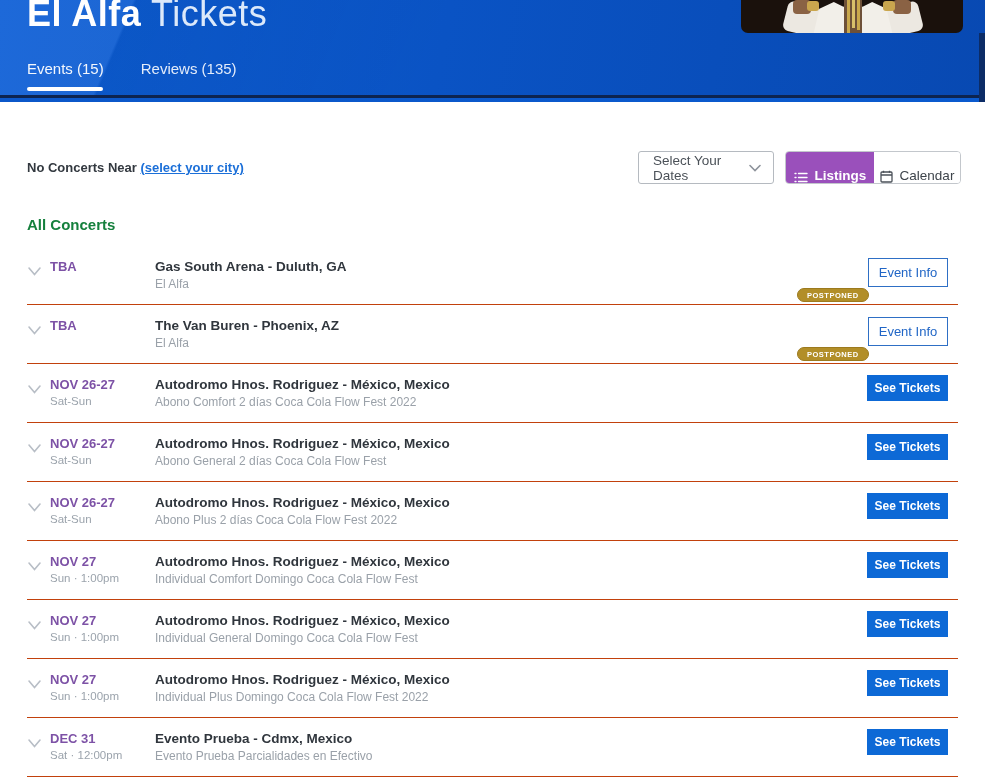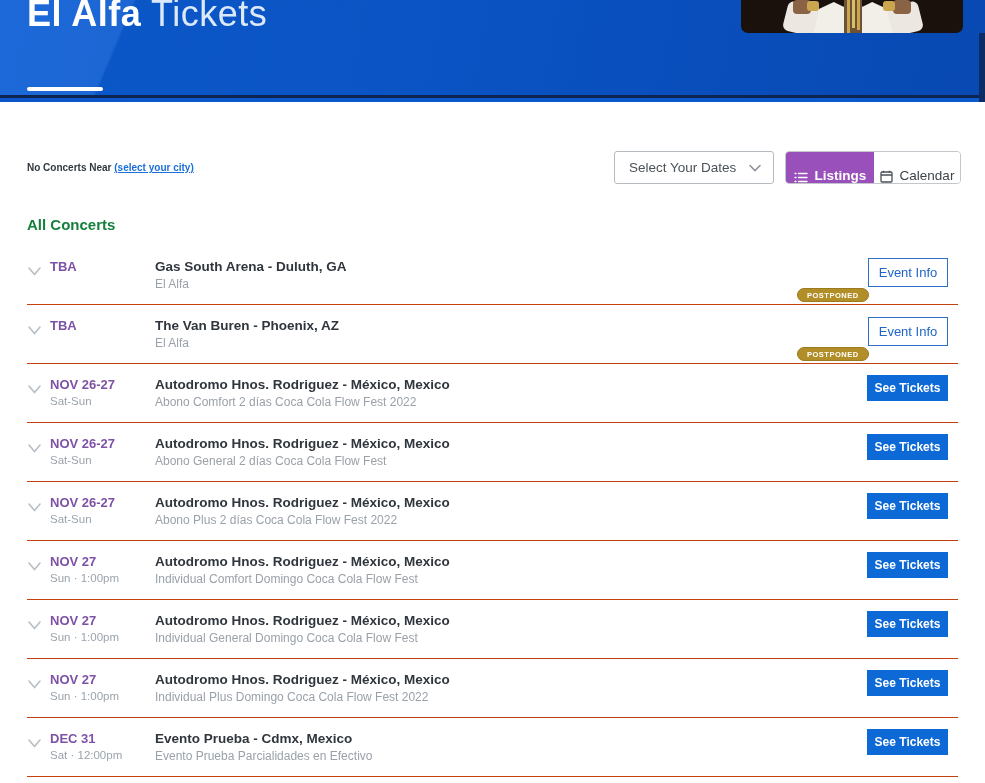--- a/index.html
+++ b/index.html
@@ -75,27 +75,27 @@
   .tab-underline {
     position: absolute; left: 27px; top: 87px; width: 76px; height: 4px;
     background: #ffffff; border-radius: 2px; z-index: 2;
   }
 
   
   .controls-row {
     position: absolute; top: 151px; left: 27px; right: 24px; height: 33px;
     display: flex; justify-content: space-between; align-items: center;
   }
-  .no-concerts { font-size: 10px; font-weight: bold; color: #32383f; }
+  .no-concerts { font-size: 13px; font-weight: bold; color: #32383f; }
   .no-concerts .city-link {
     color: #1b6fd8; text-decoration: underline; cursor: pointer; font-weight: bold;
   }
   .controls-right { display: flex; gap: 11px; align-items: center; height: 33px; }
   .dates-dropdown {
-    width: 160px; height: 33px; border: 1px solid #b5bac0; border-radius: 3px;
+    width: 136px; height: 33px; border: 1px solid #b5bac0; border-radius: 3px;
     background: #fff; display: flex; align-items: center; justify-content: space-between;
     padding: 0 12px 0 14px; font-size: 13.5px; color: #4b5158; cursor: pointer;
   }
   .dd-chevron { color: #8d939b; font-size: 13px; }
   .view-toggle {
     display: flex; height: 33px; border: 1px solid #c3c7cc; border-radius: 4px;
     overflow: hidden; background: #fff;
   }
   .toggle-btn {
     display: flex; align-items: flex-end; justify-content: center; gap: 7px;
@@ -154,20 +154,24 @@
     <div class="ai-chest"></div>
     <div class="ai-chain c1"></div>
     <div class="ai-chain c2"></div>
     <div class="ai-chain c3"></div>
     <div class="ai-fist left"></div>
     <div class="ai-fist right"></div>
     <div class="ai-watch left"></div>
     <div class="ai-watch right"></div>
   </div>
 
+  <div class="tab-bar">
+    <div class="tab">Events (15)</div>
+    <div class="tab dim">Reviews (135)</div>
+  </div>
   <div class="tab-underline"></div>
   <div class="hero-right-shadow"></div>
 </div>
 <div class="hero-navy-strip"></div>
 <div class="hero-glow-strip"></div>
 
 <div class="controls-row">
   <div class="no-concerts">
     <span>No Concerts Near </span><span class="city-link">(select your city)</span>
   </div>

